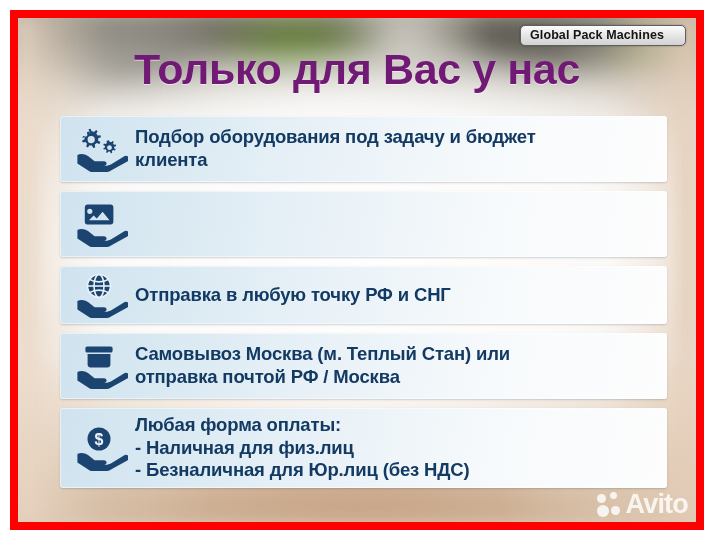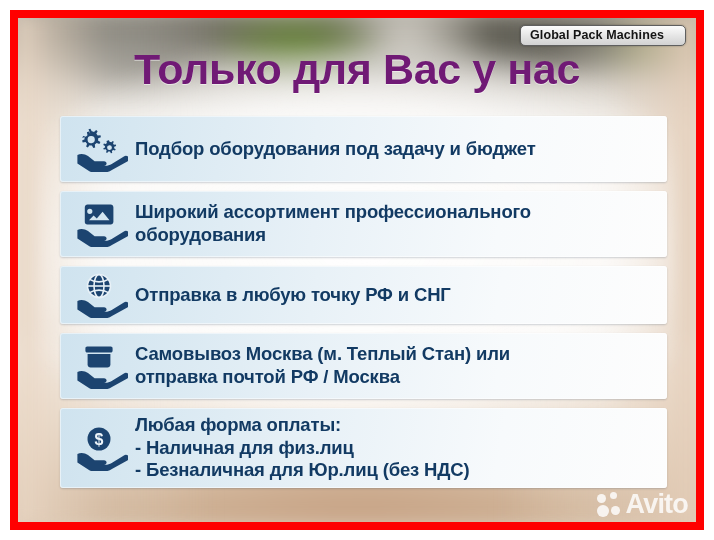--- a/index.html
+++ b/index.html
@@ -219,33 +219,30 @@
     <div class="card h2">
       <div class="card-icon">
         <svg width="54" height="46" viewBox="0 0 54 46" fill="#1c4470">
           <path d="M14.5 3.2l1.9-.5 1.3 2.6a8.6 8.6 0 0 1 2.3.6l2.1-2 1.5 1.3-1.3 2.6c.5.5 1 1.1 1.3 1.8l2.9-.3.4 2-2.7 1a8 8 0 0 1-.2 2.2l2.4 1.6-1 1.8-2.8-.9c-.5.6-1.1 1.1-1.8 1.5l.4 2.9-1.9.6-1.4-2.6a8.6 8.6 0 0 1-2.3-.2l-1.8 2.3-1.7-1.1 1-2.7a8 8 0 0 1-1.5-1.7l-2.9.5-.6-1.9 2.5-1.3a8.2 8.2 0 0 1 0-2.3L8.3 12l.8-1.9 2.8.7c.4-.6 1-1.2 1.6-1.6l-.6-2.9 1.9-.7 1.5 2.5M16.9 10a3.6 3.6 0 1 0 .6 7.2 3.6 3.6 0 0 0-.6-7.2z"></path>
           <path d="M33.6 14.6l1.3-.4.9 1.8c.5 0 1.1.1 1.6.3l1.4-1.4 1 .9-.8 1.8c.3.4.6.8.8 1.2l2-.2.3 1.4-1.9.7c0 .5 0 1-.1 1.5l1.6 1.1-.7 1.2-1.9-.6c-.3.4-.7.8-1.2 1l.3 2-1.3.4-1-1.8c-.5 0-1 0-1.5-.1l-1.3 1.6-1.1-.8.7-1.8c-.4-.3-.8-.7-1-1.2l-2 .4-.4-1.3 1.7-.9a5.6 5.6 0 0 1 0-1.5l-1.7-1 .6-1.3 1.9.5c.3-.4.7-.8 1.1-1.1l-.4-2 1.3-.5 1 1.7M35.3 19.2a2.4 2.4 0 1 0 .4 4.8 2.4 2.4 0 0 0-.4-4.8z"></path>
           <path d="M3.4 29.1c3.2-2.1 7.6-1.3 10.6 1l6.6 5.1h9.4c1.6 0 2.6 1.1 2.6 2.3 0 1.2-1 2.2-2.6 2.2h-7.3l-.1.1h8.8c2.2 0 4.4-.6 6.3-1.8l12.2-7.6c1.7-1 3.8-.6 4.7.9.8 1.4.3 3.2-1.3 4.3L37.9 44c-2.6 1.7-5.6 2.6-8.7 2.6h-8.5c-2.2 0-4.3-.6-6.1-1.8L3.4 37.4V29.1z"></path>
         </svg>
       </div>
       <div class="card-text">
         <span class="ln">Подбор оборудования под задачу и бюджет</span>
+        <span class="ln">клиента</span>
       </div>
     </div>
 
     <div class="card h2">
       <div class="card-icon">
         <svg width="54" height="46" viewBox="0 0 54 46" fill="#1c4470">
           <path d="M13.5 3.5h23.2c1.5 0 2.7 1.2 2.7 2.7v14.6c0 1.5-1.2 2.7-2.7 2.7H13.5a2.7 2.7 0 0 1-2.7-2.7V6.2c0-1.5 1.2-2.7 2.7-2.7zm2.3 4.2a2.6 2.6 0 1 0 0 5.2 2.6 2.6 0 0 0 0-5.2zm19.7 11.6l-6.9-8.5-5.8 6.7-3.2-3-4.6 4.8h20.5z" fill="#1c4470"></path>
           <path d="M3.4 29.1c3.2-2.1 7.6-1.3 10.6 1l6.6 5.1h9.4c1.6 0 2.6 1.1 2.6 2.3 0 1.2-1 2.2-2.6 2.2h-7.3l-.1.1h8.8c2.2 0 4.4-.6 6.3-1.8l12.2-7.6c1.7-1 3.8-.6 4.7.9.8 1.4.3 3.2-1.3 4.3L37.9 44c-2.6 1.7-5.6 2.6-8.7 2.6h-8.5c-2.2 0-4.3-.6-6.1-1.8L3.4 37.4V29.1z"></path>
         </svg>
-      </div>
-      <div class="card-text">
-        <span class="ln">Широкий ассортимент профессионального</span>
-        <span class="ln">оборудования</span>
       </div>
     </div>
 
     <div class="card h1">
       <div class="card-icon">
         <svg width="54" height="46" viewBox="0 0 54 46" fill="none">
           <circle cx="25" cy="14" r="11.5" fill="#1c4470"></circle>
           <g stroke="#e8f1f7" stroke-width="1.6" fill="none">
             <circle cx="25" cy="14" r="11.5"></circle>
             <ellipse cx="25" cy="14" rx="5" ry="11.5"></ellipse>

